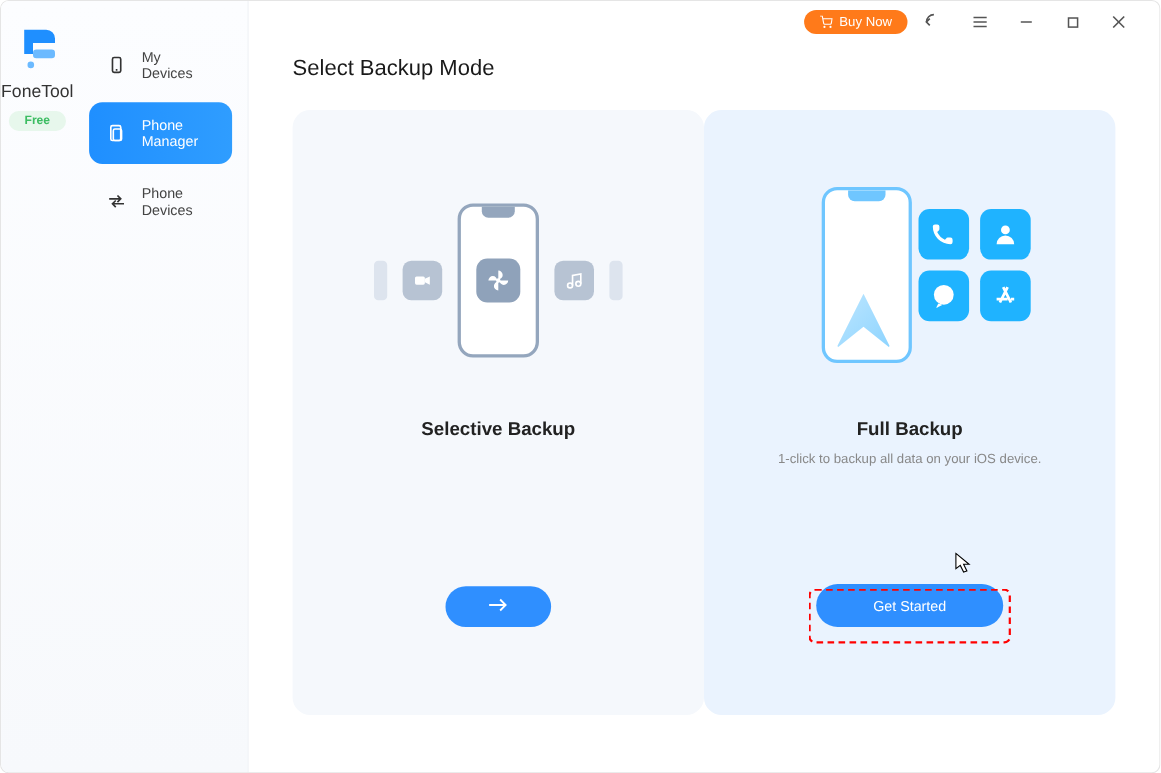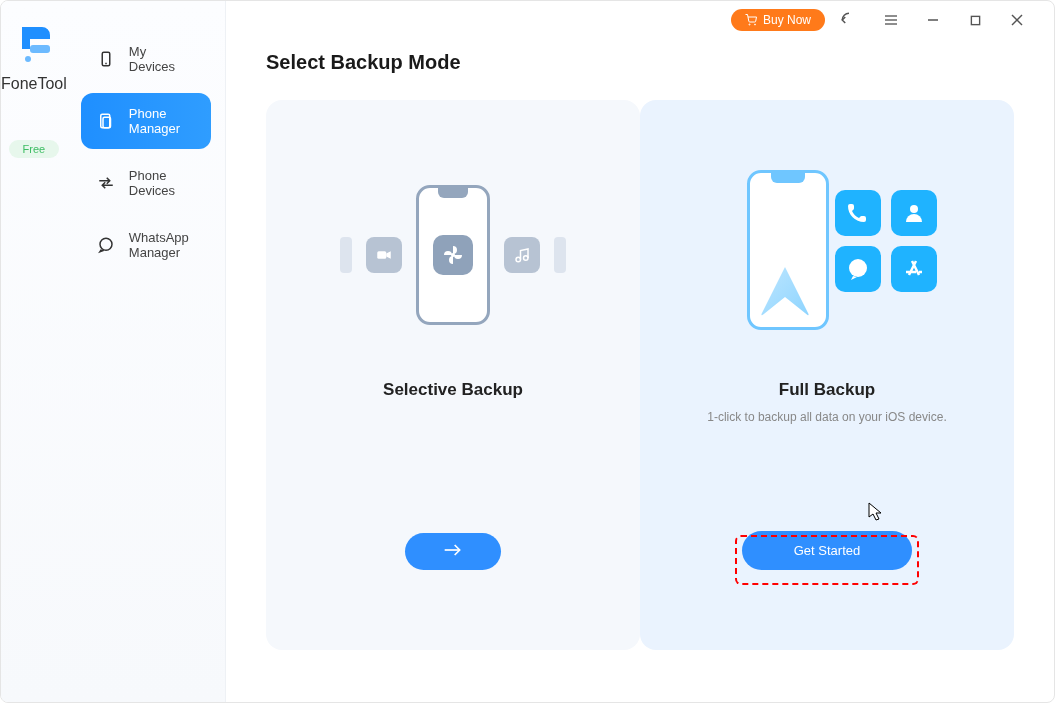--- a/index.html
+++ b/index.html
@@ -9,32 +9,32 @@
 
 .titlebar { position: absolute; top: 0; right: 0; height: 40px; display: flex; align-items: center; gap: 6px; padding: 0 20px; z-index: 10; }
 .buy-btn { background: #ff7a1a; color: #fff; border: none; border-radius: 14px; padding: 4px 14px; font-size: 12px; display: flex; align-items: center; gap: 6px; cursor: pointer; margin-left: 28px; }
 .titlebar .win-icon { width: 36px; height: 30px; display: flex; align-items: center; justify-content: center; cursor: pointer; color: #555; font-size: 14px; }
 
 
 .sidebar { width: 225px; background: linear-gradient(180deg, #fcfdff 0%, #f7f9fc 100%); border-right: 1px solid #eef1f5; padding-top: 20px; display: flex; }
 .logo-area { display: flex; flex-direction: column; align-items: center; padding-bottom: 18px; }
 .logo-mark { width: 48px; height: 48px; margin-bottom: 6px; }
 .brand { font-size: 16px; color: #333; font-weight: 500; margin-bottom: 8px; }
-.free-badge { background: #e7f7ec; color: #3dbd63; font-size: 11px; padding: 3px 14px; border-radius: 10px; font-weight: 400; margin-top: 39px; }
+.free-badge { background: #e7f7ec; color: #3dbd63; font-size: 11px; padding: 3px 14px; border-radius: 10px; font-weight: 700; }
 
 .nav { padding: 10px 14px; display: flex; flex-direction: column; gap: 6px; }
 .nav-item { display: flex; align-items: center; gap: 14px; padding: 13px 16px; border-radius: 12px; cursor: pointer; color: #444; font-size: 13px; }
 .nav-item.active { background: linear-gradient(90deg, #1f8fff 0%, #2f9dff 100%); color: #fff; }
 .nav-item .nav-icon { width: 18px; height: 18px; display: flex; align-items: center; justify-content: center; flex-shrink: 0; }
 .nav-item:not(.active) .nav-icon svg { stroke: #333; }
 .nav-item.active .nav-icon svg { stroke: #fff; }
 
 
 .main { flex: 1; padding: 50px 40px 40px 40px; position: relative; }
-.page-title { font-size: 20px; font-weight: 700; color: #1a1a1a; margin-bottom: 26px; }
+.page-title { font-size: 20px; font-weight: 400; color: #1a1a1a; margin-bottom: 26px; }
 .cards { display: flex; }
 .card { flex: 1; background: #f5f8fc; border-radius: 16px; padding: 30px 20px; display: flex; flex-direction: column; align-items: center; height: 550px; position: relative; }
 .card.hover { background: #eaf3fe; }
 
 .illus { height: 190px; display: flex; align-items: center; justify-content: center; margin-top: 30px; margin-bottom: 30px; position: relative; width: 100%; }
 
 
 .sel-row { display: flex; align-items: center; gap: 14px; justify-content: center; }
 .sel-tile { width: 36px; height: 36px; background: #b7c3d3; border-radius: 8px; display: flex; align-items: center; justify-content: center; color: #fff; }
 .sel-tile.faded { background: #dde4ee; width: 12px; border-radius: 4px; }
@@ -136,29 +136,20 @@
       </div>
       <div class="nav-item">
         <span class="nav-icon">
             <svg width="18" height="18" viewBox="0 0 24 24" fill="none" stroke-width="2">
               <path d="M3 9 h14 m-4 -4 l4 4 l-4 4"></path>
               <path d="M21 15 h-14 m4 -4 l-4 4 l4 4"></path>
             </svg>
           </span>
         <span>Phone Devices</span>
       </div>
-      <div class="nav-item">
-        <span class="nav-icon">
-            <svg width="18" height="18" viewBox="0 0 24 24" fill="none" stroke-width="2">
-              <circle cx="12" cy="11" r="8"></circle>
-              <path d="M6 18 l-2 3 l5 -2"></path>
-            </svg>
-          </span>
-        <span>WhatsApp Manager</span>
-      </div>
     </div>
   </div>
 
   <div class="main">
     <h1 class="page-title">Select Backup Mode</h1>
 
     <div class="cards">
 
       <div class="card">
         <div class="illus">

